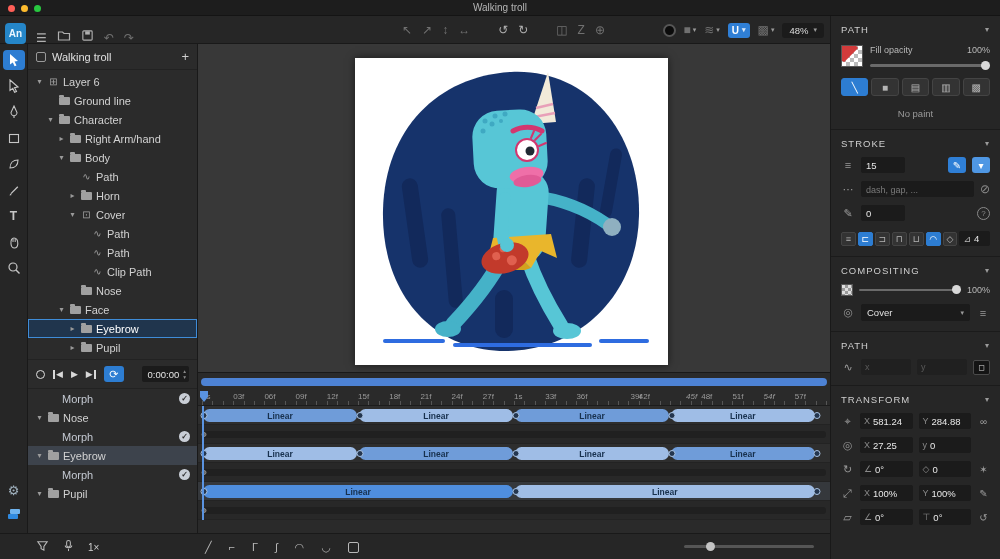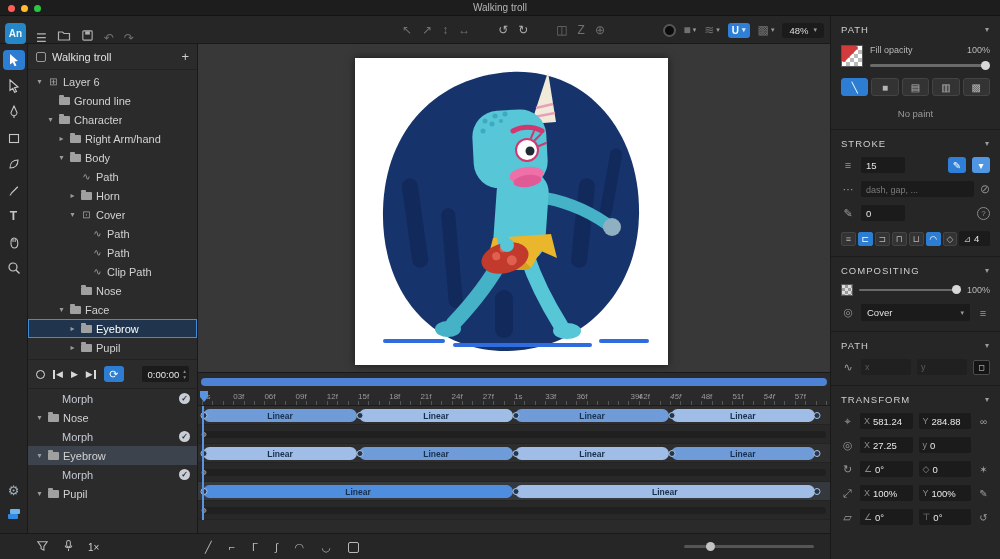--- a/index.html
+++ b/index.html
@@ -533,21 +533,21 @@
         <span class="rlabel" style="left: 160px;">15f</span>
         <span class="rlabel" style="left: 191.2px;">18f</span>
         <span class="rlabel" style="left: 222.4px;">21f</span>
         <span class="rlabel" style="left: 253.6px;">24f</span>
         <span class="rlabel" style="left: 284.8px;">27f</span>
         <span class="rlabel" style="left: 316px;">1s</span>
         <span class="rlabel" style="left: 347.2px;">33f</span>
         <span class="rlabel" style="left: 378.4px;">36f</span>
         <span class="rlabel" style="left: 409.6px; margin-left: 23px;">39f</span>
         <span class="rlabel" style="left: 440.8px; text-align: center;">42f</span>
-        <span class="rlabel" style="left: 472px; font-style: italic;">45f</span>
+        <span class="rlabel" style="left: 488px; font-style: italic;">45f</span>
         <span class="rlabel" style="left: 503.2px;">48f</span>
         <span class="rlabel" style="left: 534.4px;">51f</span>
         <span class="rlabel" style="left: 565.6px; font-style: italic;">54f</span>
         <span class="rlabel" style="left: 596.8px;">57f</span>
       </div>
     <div class="tl-tracks">
         <div class="trow">
           <div class="pill mid" style="left: 5px; width: 154px;">
             <span>Linear</span>
           </div>

